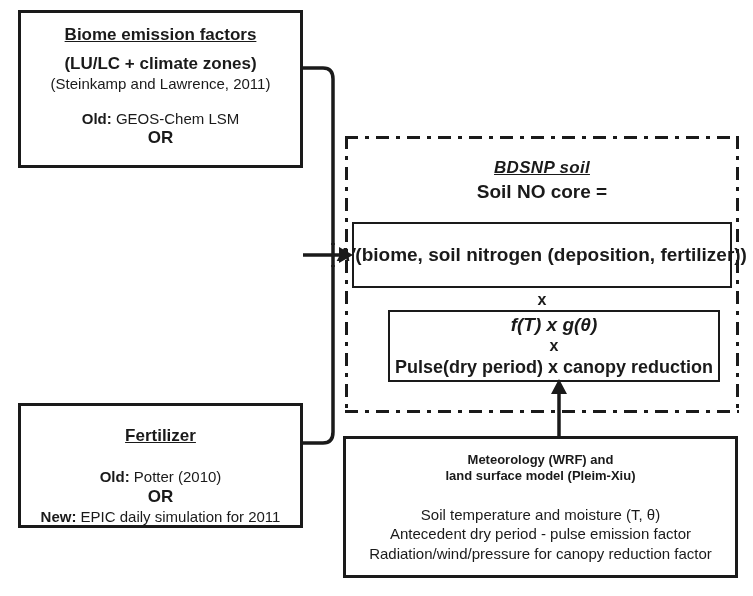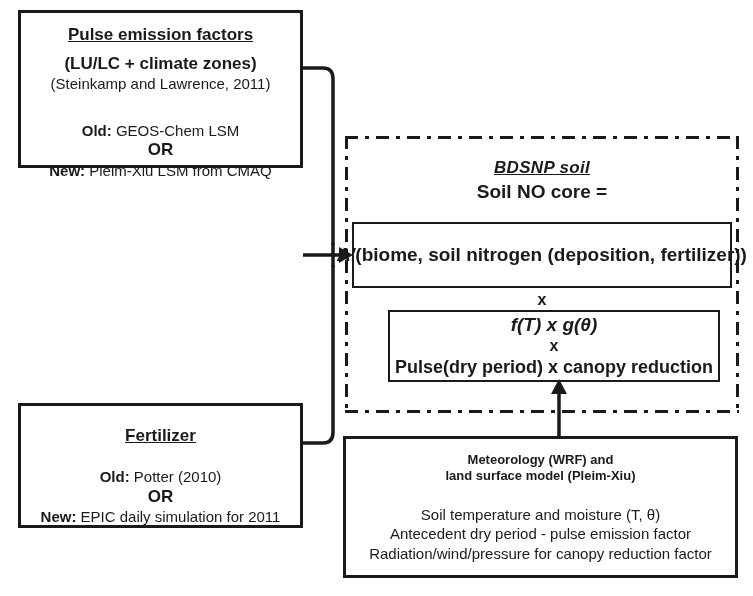--- a/index.html
+++ b/index.html
@@ -156,27 +156,26 @@
     <div class="mult" style="top:155px;">x</div>
 
     <div class="inner-box" style="left:43px; top:174px; width:332px; height:72px;">
       <span class="t eq-italic">f(T) x g(θ)</span>
       <span class="t eq-bold" style="font-size:16px; margin:1px 0;">x</span>
       <span class="t eq-bold">Pulse(dry period) x canopy reduction</span>
     </div>
   </div>
 
   <div class="box" style="left:18px; top:10px; width:285px; height:158px; padding-top:12px;">
-    <span class="t hdr-u">Pulse emission factors</span>
+    <span class="t hdr-u">Biome emission factors</span>
     <span class="t b" style="margin-top:9px;">(LU/LC + climate zones)</span>
     <span class="t n" style="margin-top:1px;">(Steinkamp and Lawrence, 2011)</span>
     <span class="spacer"></span>
-    <span class="t n" style="margin-top:16px;"><span class="lbl-b">Old:</span><span> GEOS-Chem LSM</span></span>
+    <span class="t n" style="margin-top:4px;"><span class="lbl-b">Old:</span><span> GEOS-Chem LSM</span></span>
     <span class="t b" style="margin-top:1px;">OR</span>
-    <span class="t n" style="margin-top:1px;"><span class="lbl-b">New:</span><span> Pleim-Xiu LSM from CMAQ</span></span>
   </div>
 
 
   <div class="box" style="left:18px; top:403px; width:285px; height:125px; padding-top:20px;">
     <span class="t hdr-u">Fertilizer</span>
     <span class="spacer"></span>
     <span class="t n" style="margin-top:9px;"><span class="lbl-b">Old:</span><span> Potter (2010)</span></span>
     <span class="t b" style="margin-top:1px;">OR</span>
     <span class="t n" style="margin-top:1px;"><span class="lbl-b">New:</span><span> EPIC daily simulation for 2011</span></span>
   </div>

